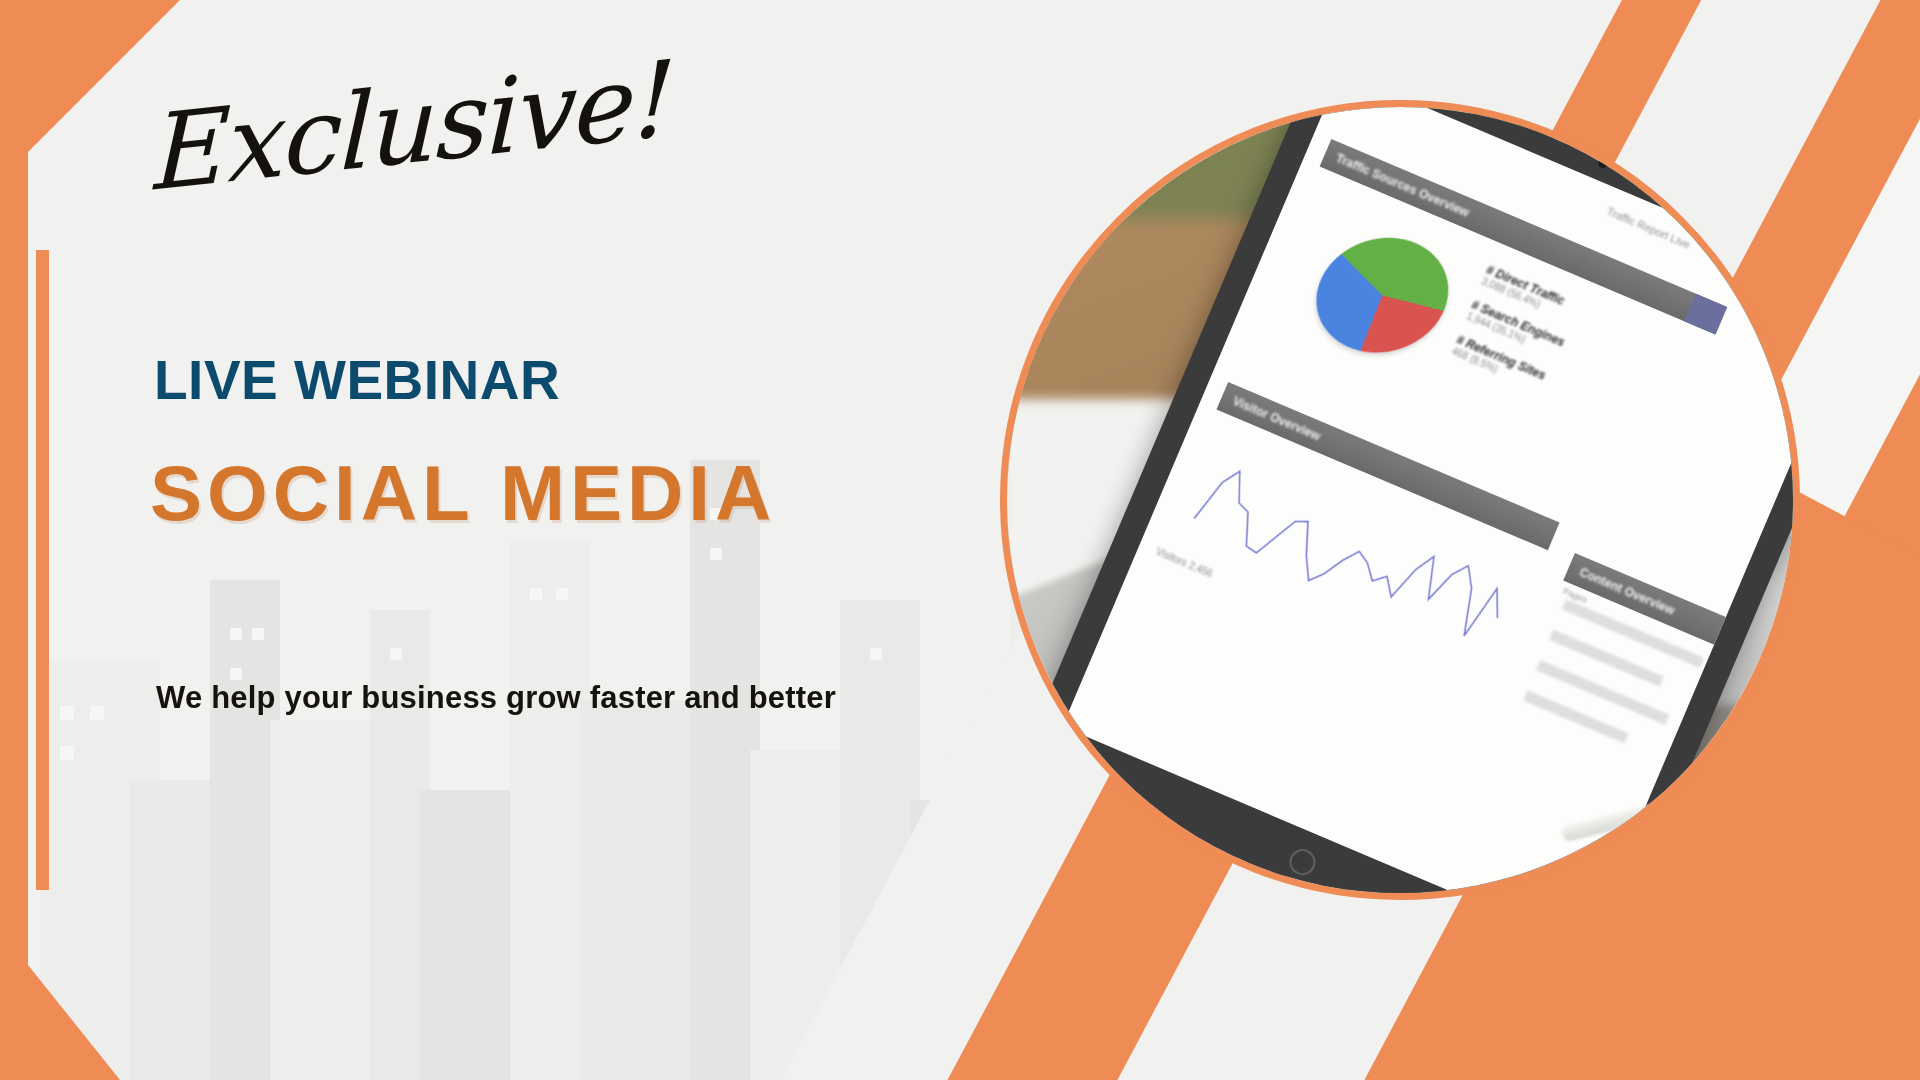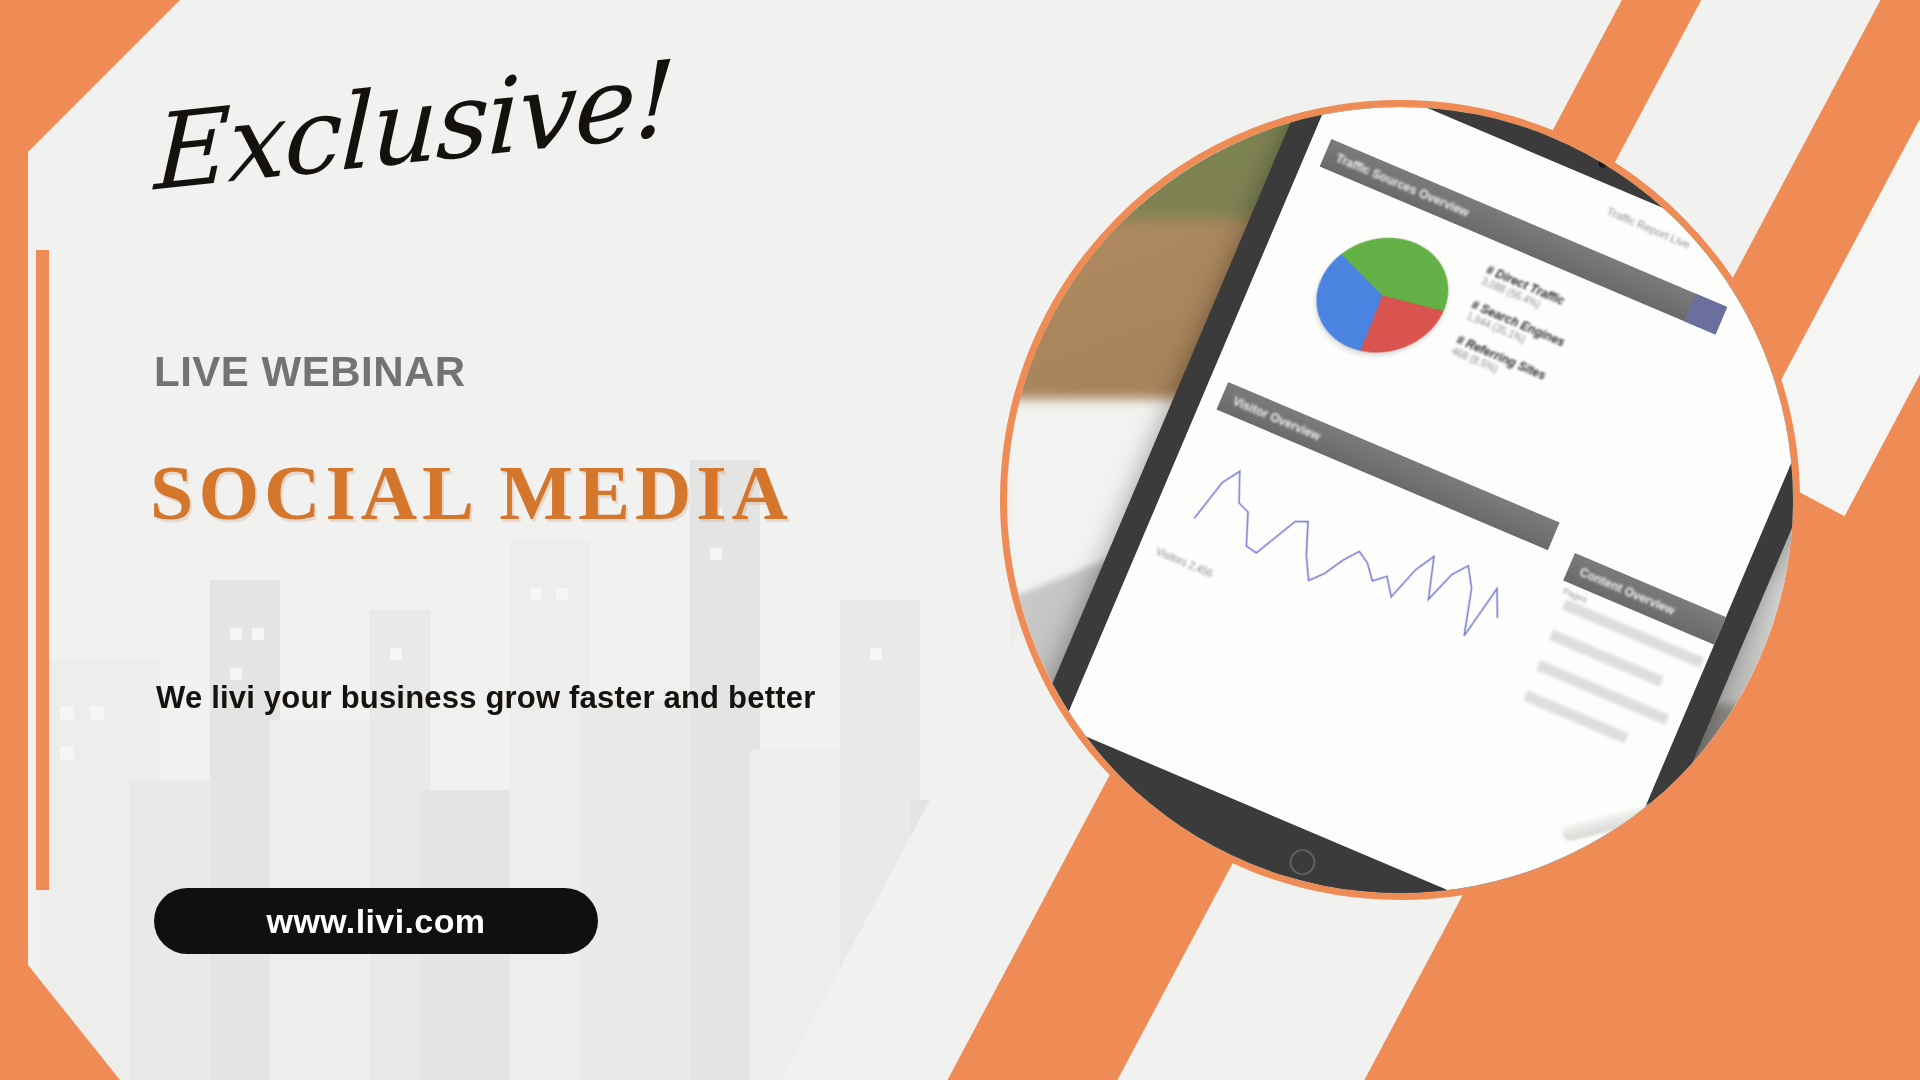--- a/index.html
+++ b/index.html
@@ -97,28 +97,27 @@
     font-weight:400;
     color:#14110f;
     letter-spacing:-2px;
     transform:rotate(-6deg) skewX(-8deg);
     transform-origin:left center;
     white-space:nowrap;
   }
 
   .kicker {
     position:absolute; left:4px; top:348px;
-    font-size:42px; font-weight:bold; color:#737373;
+    font-size:55px; font-weight:bold; color:#0c4a6e;
     letter-spacing:0.5px; white-space:nowrap;
   }
 
   .headline {
     position:absolute; left:0px; top:448px;
     width:760px;
-    font-family:Liberation Serif, serif;
   }
   .headline .ln {
     font-size:78px;
     font-weight:bold;
     color:#d4762c;
     letter-spacing:5px;
     line-height:1.16;
     white-space:nowrap;
     text-shadow:2px 3px 0 rgba(180,110,60,0.18);
   }
@@ -437,21 +436,18 @@
   <div class="content">
 
     <div class="script-word">Exclusive!</div>
 
     <div class="kicker">LIVE WEBINAR</div>
 
     <div class="headline">
       <div class="ln l1">SOCIAL MEDIA</div>
     </div>
 
-    <div class="subline">We livi your business grow faster and better</div>
-
-
-    <div class="btn-url">
-      <span>www.livi.com</span>
-    </div>
+    <div class="subline">We help your business grow faster and better</div>
+
+
   </div>
 
 </div>
 
 </body></html>

